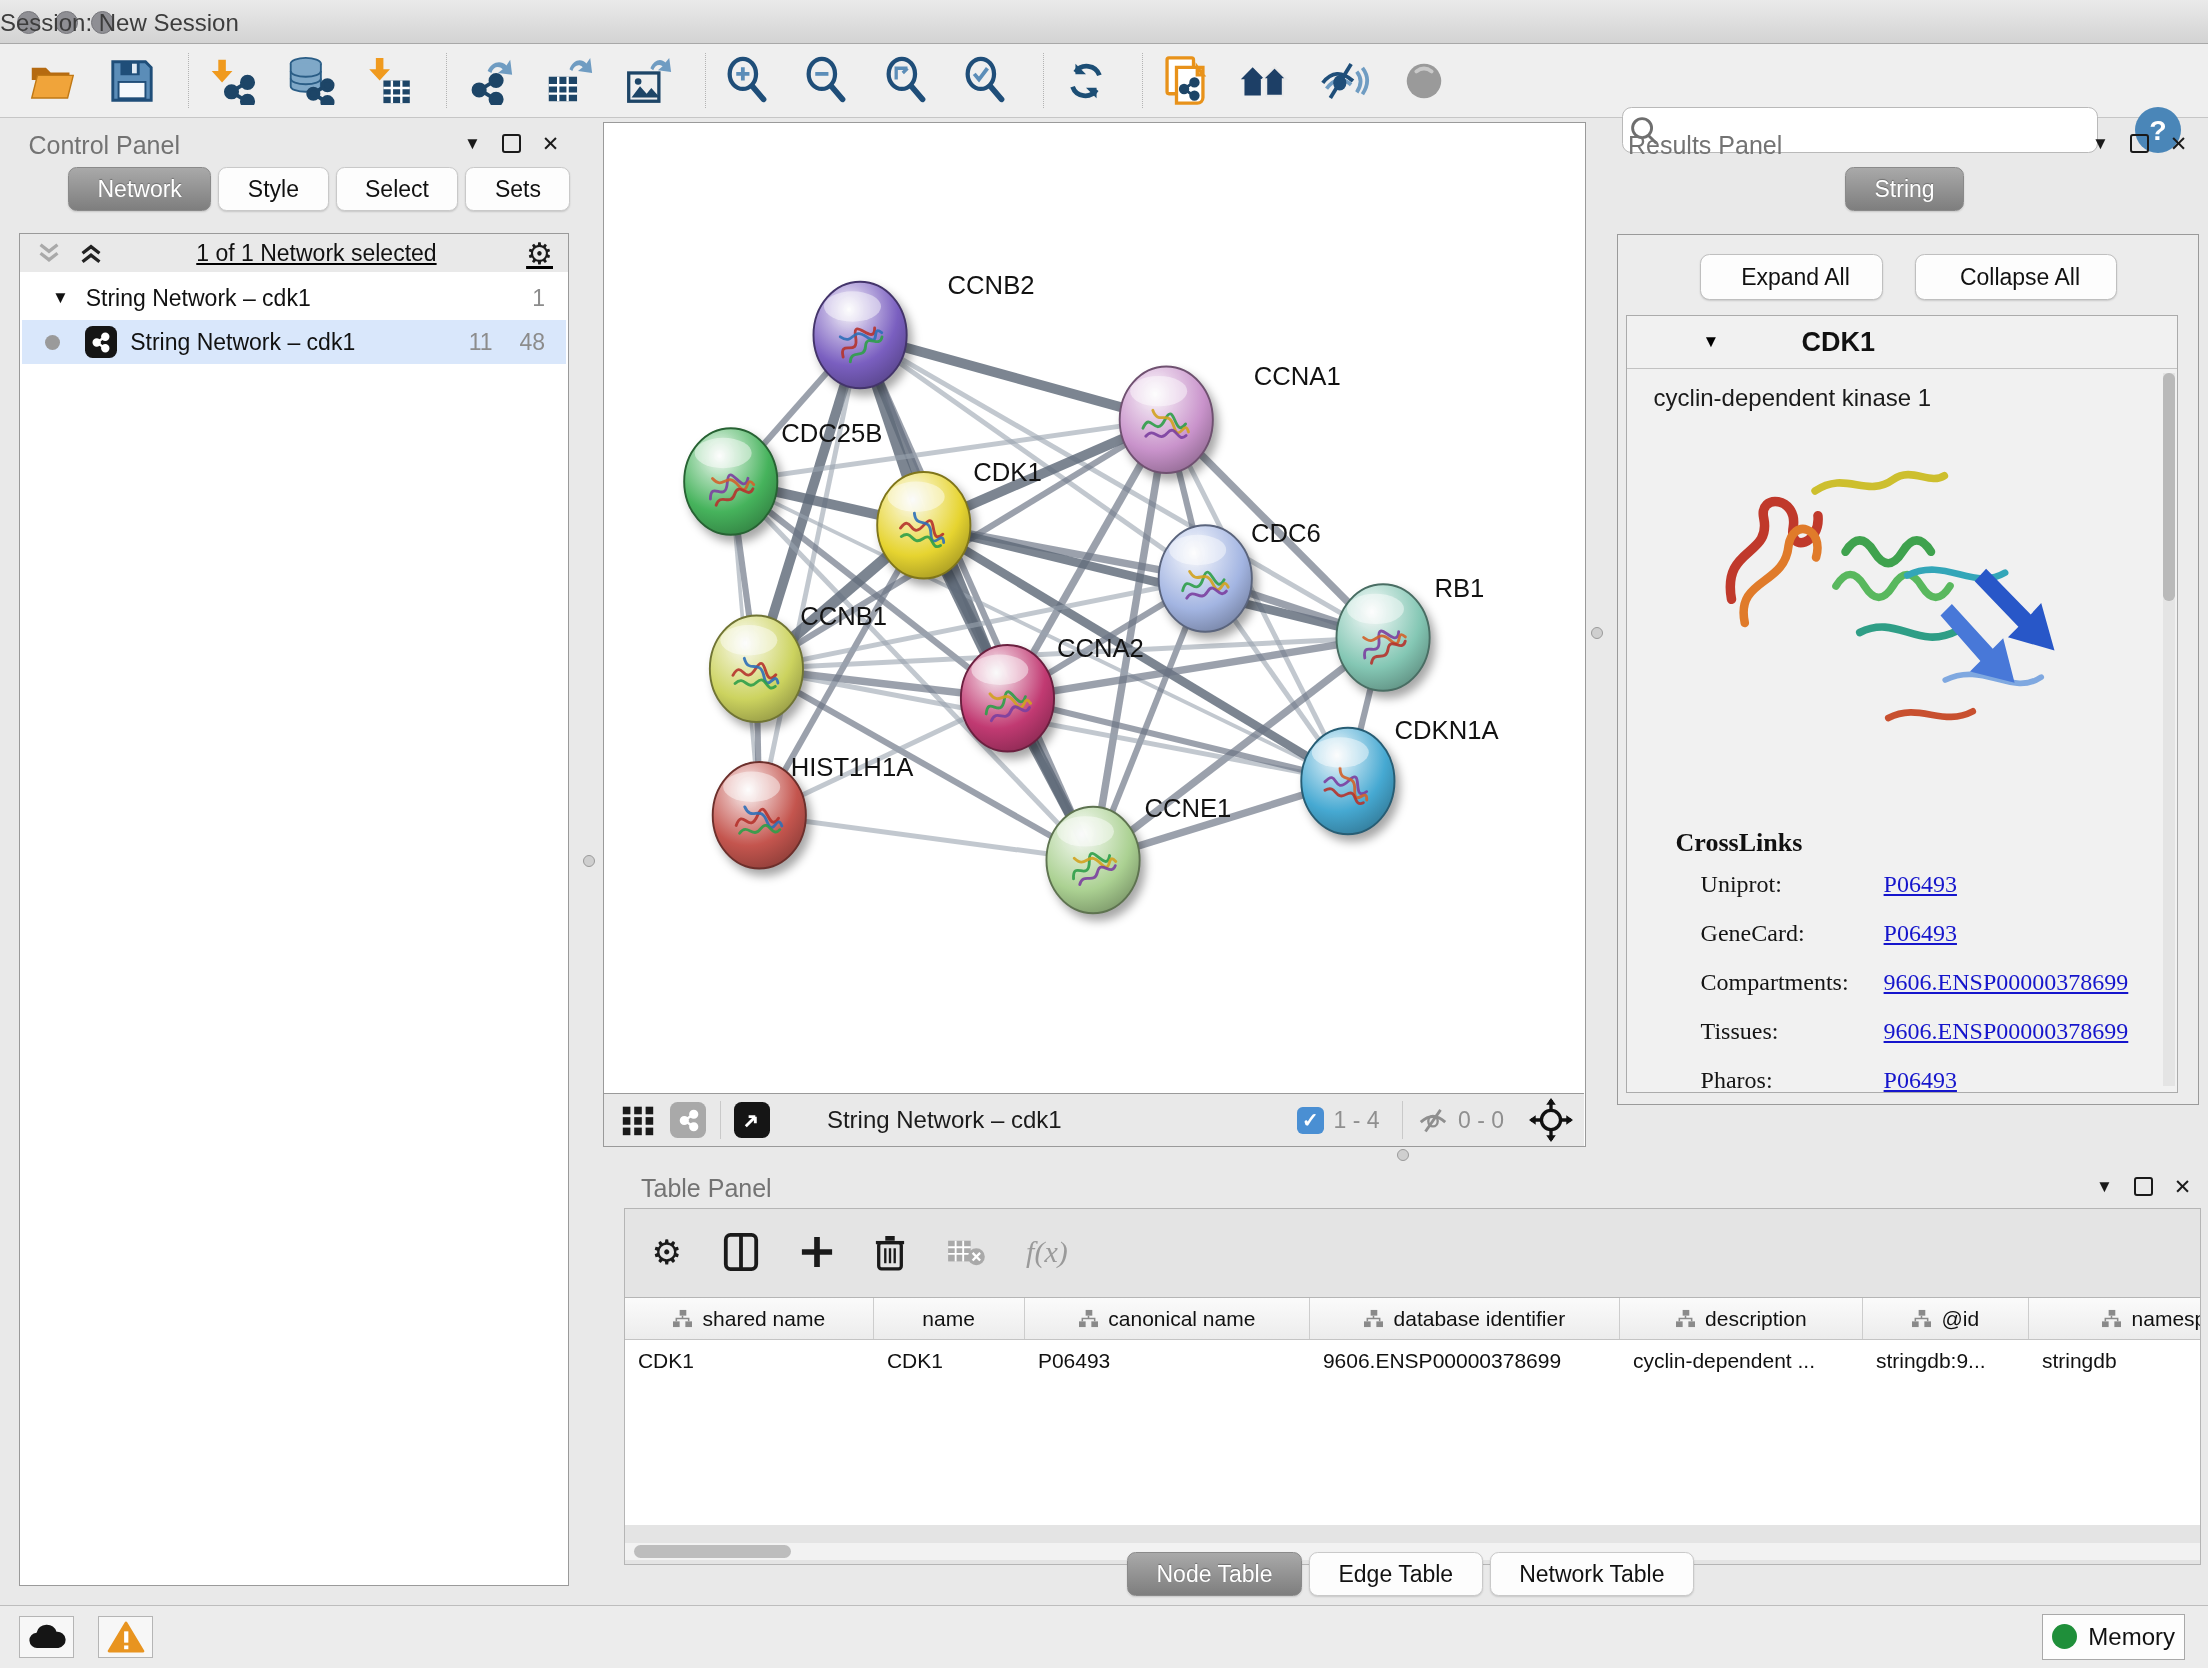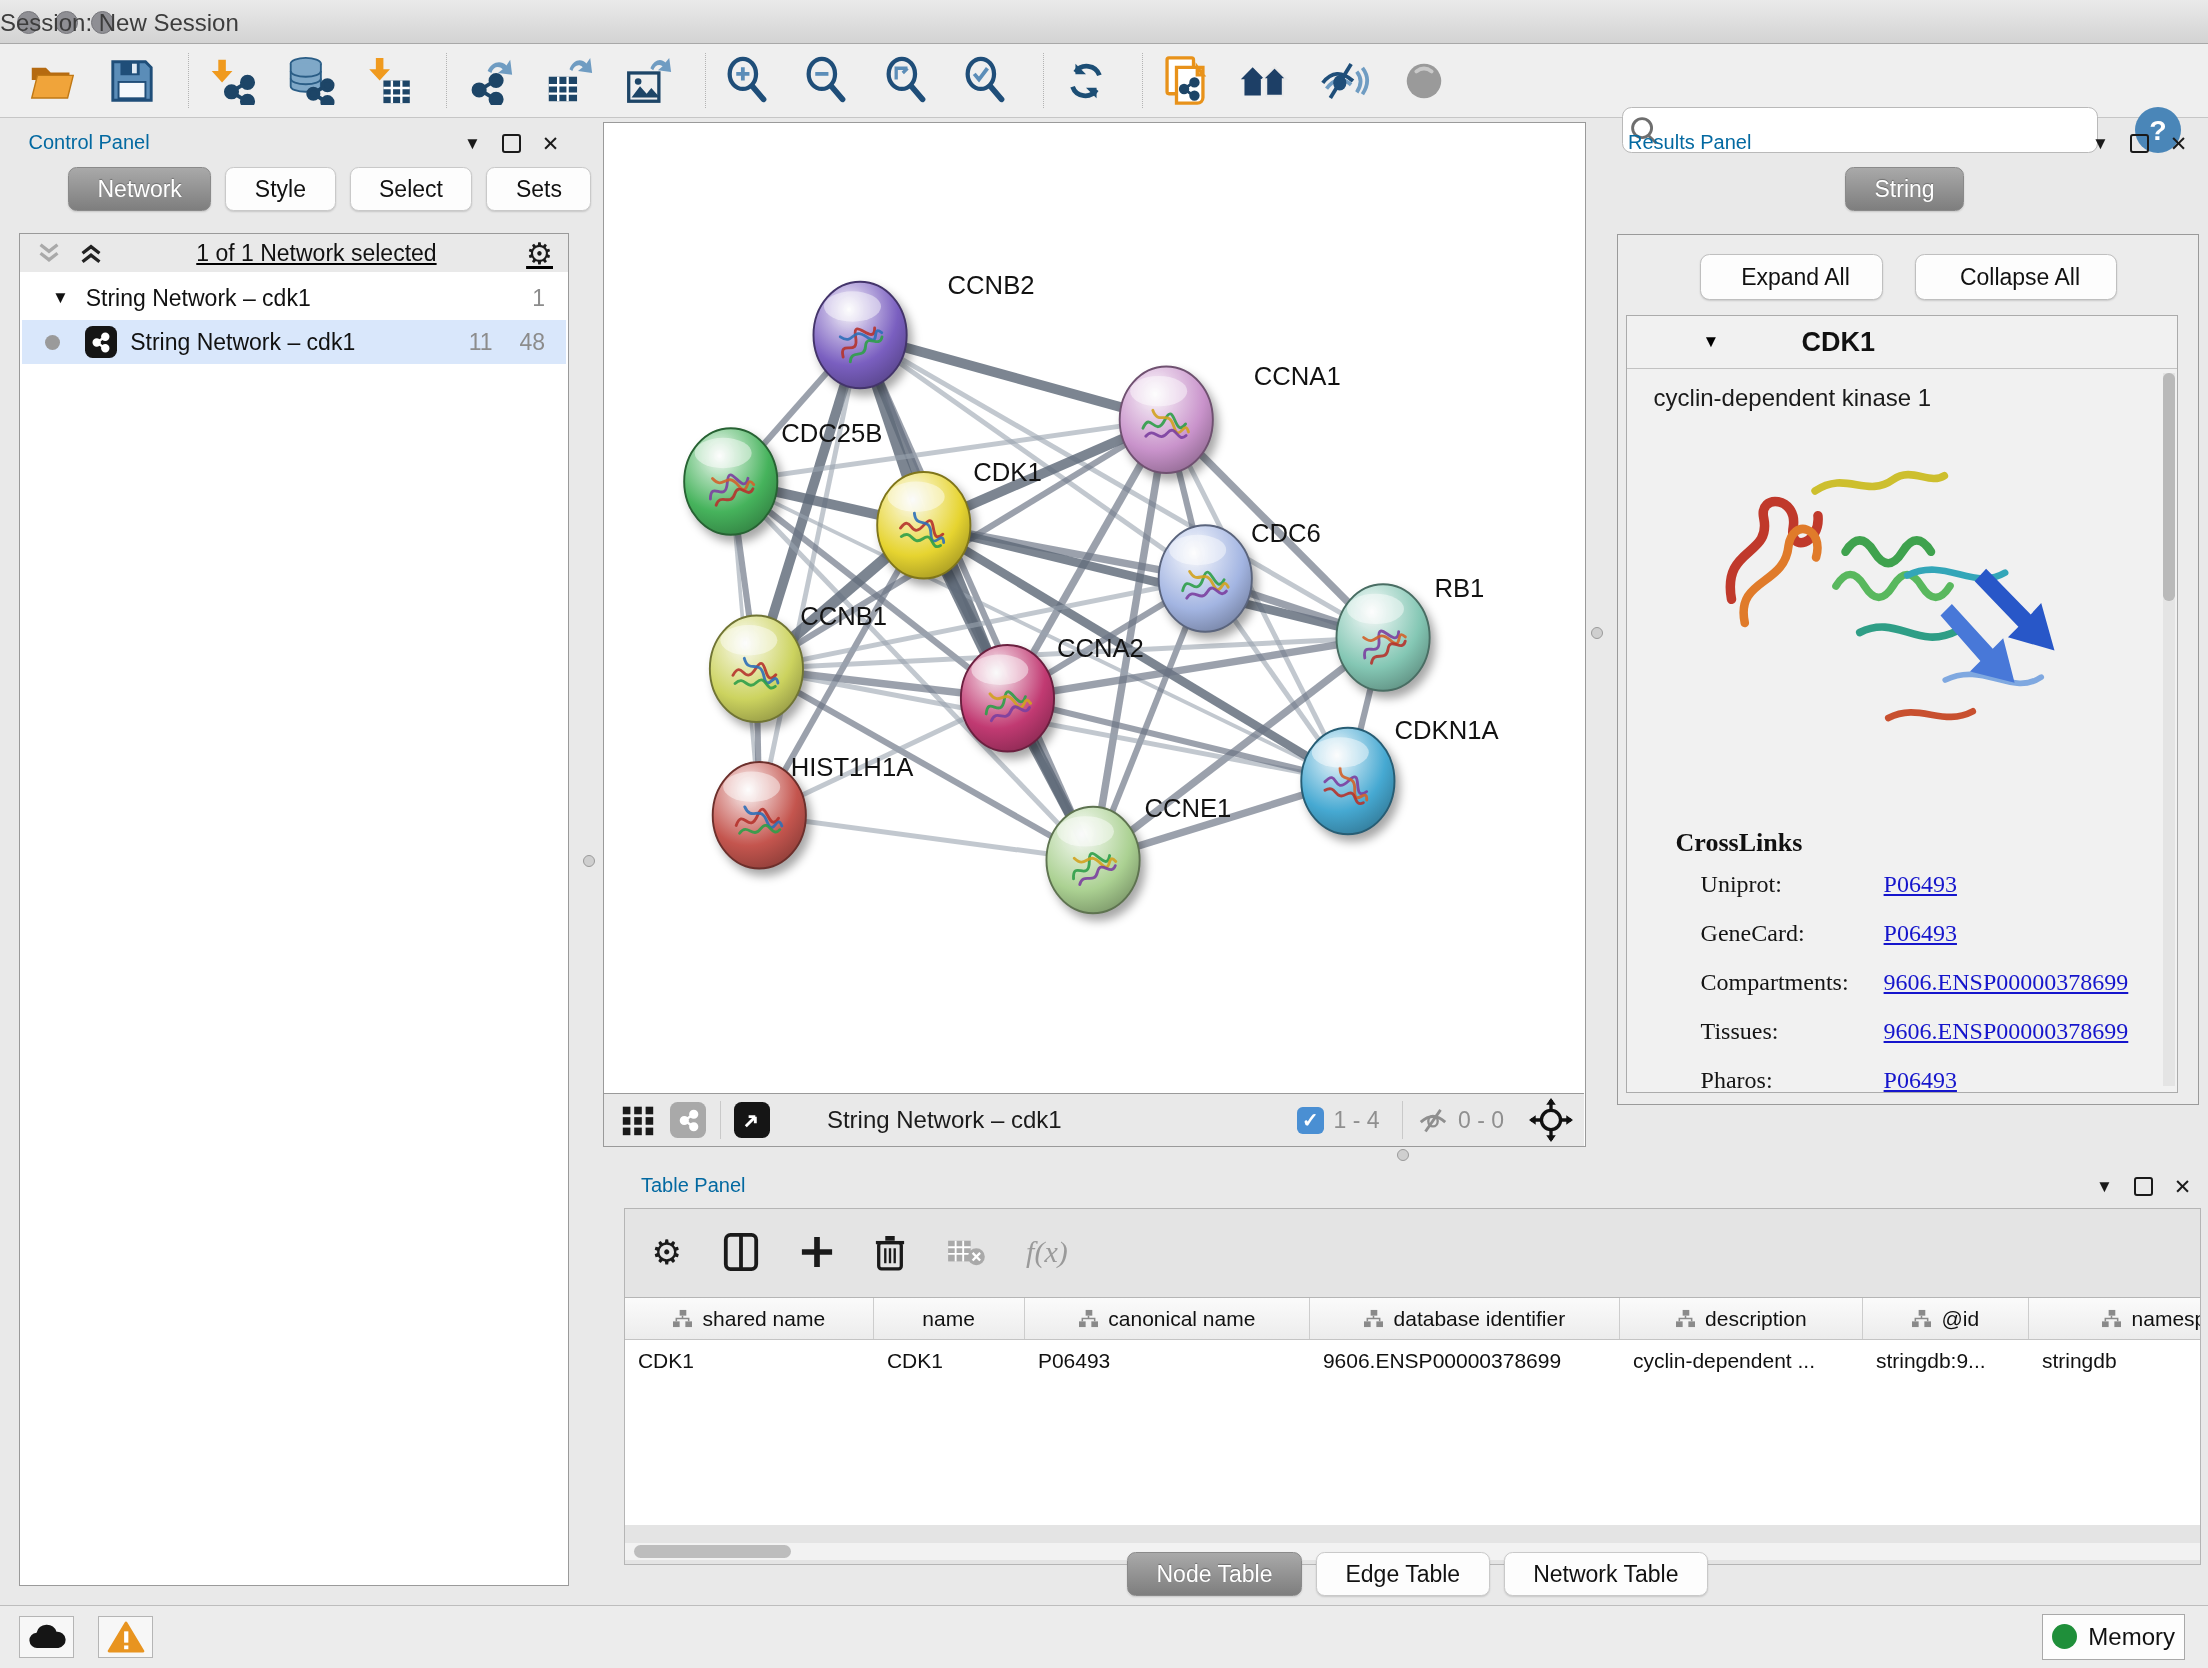--- a/index.html
+++ b/index.html
@@ -23,30 +23,30 @@
     justify-content:center; flex:0 0 auto; cursor:default; }
   .vsep { height:55px; border-left:1.9px dotted #b3b3b3; margin:0 17px 0 1.9px; flex:0 0 auto; }
   .search-wrap { position:absolute; right:110px; top:63px; width:476px; height:46px;
     background:#fff; border:1.9px solid #b9b9b9; border-radius:9.5px; display:flex; align-items:center; }
   .search-wrap input { border:none; outline:none; flex:1; height:38px; font-size:21px;
     font-family:"Liberation Sans",sans-serif; background:transparent; }
   .help-btn { position:absolute; right:27px; top:63px; width:46px; height:46px; border-radius:50%;
     background:#4a86b8; color:#fff; font-size:28.5px; font-weight:bold; text-align:center; line-height:46px; }
 
   
-  .panel-title { position:absolute; font-size:20px; color:#0369a1; }
+  .panel-title { position:absolute; font-size:25px; color:#737373; }
   .win-icons { position:absolute; display:flex; gap:21px; align-items:center; }
   .wi { font-size:21px; color:#1a1a1a; line-height:21px; }
   .wi.float { font-size:17px; }
   .wi.maxi { width:19px; height:19px; border:2.9px solid #1a1a1a; border-radius:2.9px; }
 
   
   .seg-row { position:absolute; display:flex; }
   .seg { height:44px; padding:0 28.5px; background:#fdfdfd; border:1px solid #c9c9c9;
-    border-radius:8.6px; margin-right:14px; font-size:23px; color:#111; display:flex;
+    border-radius:8.6px; margin-right:7px; font-size:23px; color:#111; display:flex;
     align-items:center; box-shadow:0 1px 1.9px rgba(0,0,0,.15); }
   .seg.active { background:linear-gradient(#a9a9a9,#7e7e7e); color:#fff; border-color:#8a8a8a;
     text-shadow:0 -1px 1px rgba(0,0,0,.3); }
 
   
   .cp-box { position:absolute; left:19px; top:233px; width:550px; height:1353px;
     background:#fff; border:1.9px solid #9a9a9a; }
   .cp-strip { position:absolute; left:0; top:0; width:100%; height:38px; background:#e9e9e9;
     display:flex; align-items:center;text-decoration:underline; }
   .tree-row { position:absolute; left:1.9px; right:1.9px; height:44px; display:flex; align-items:center;

